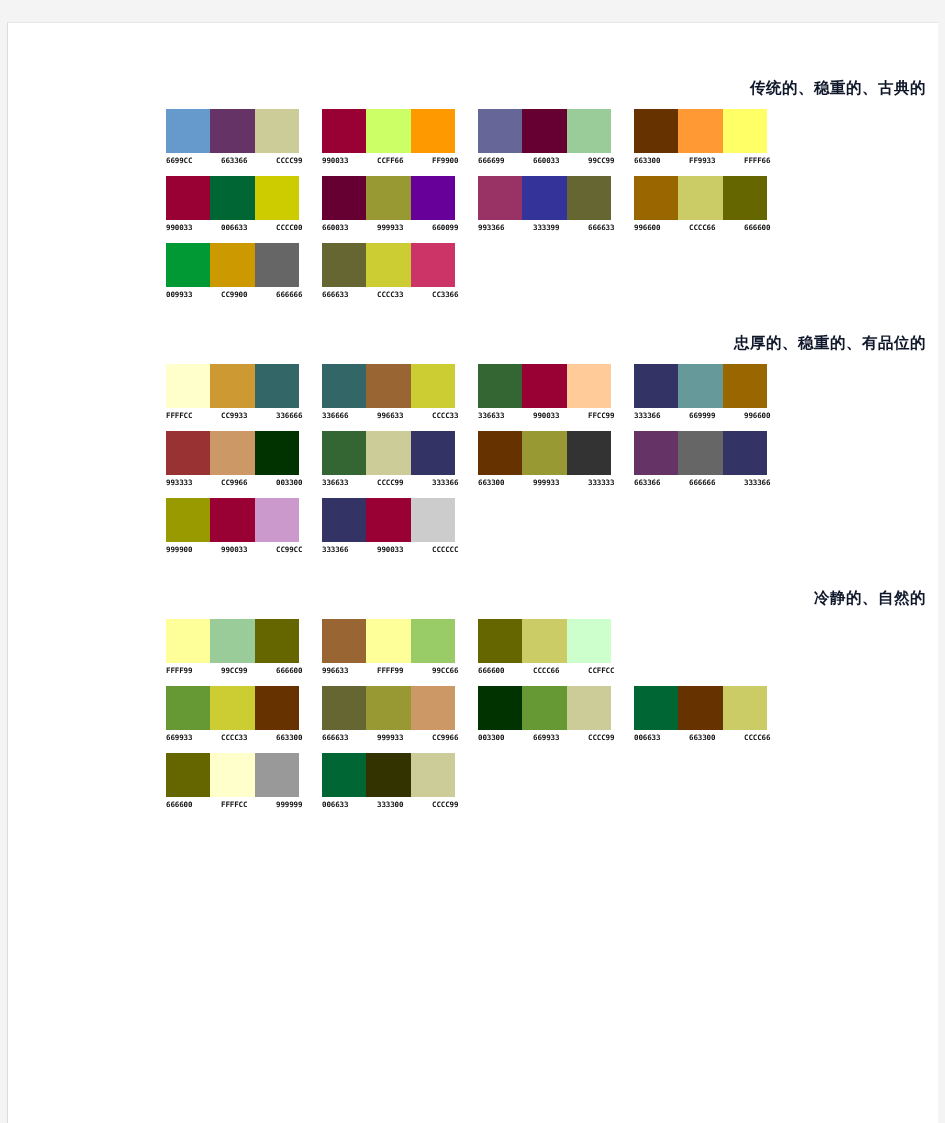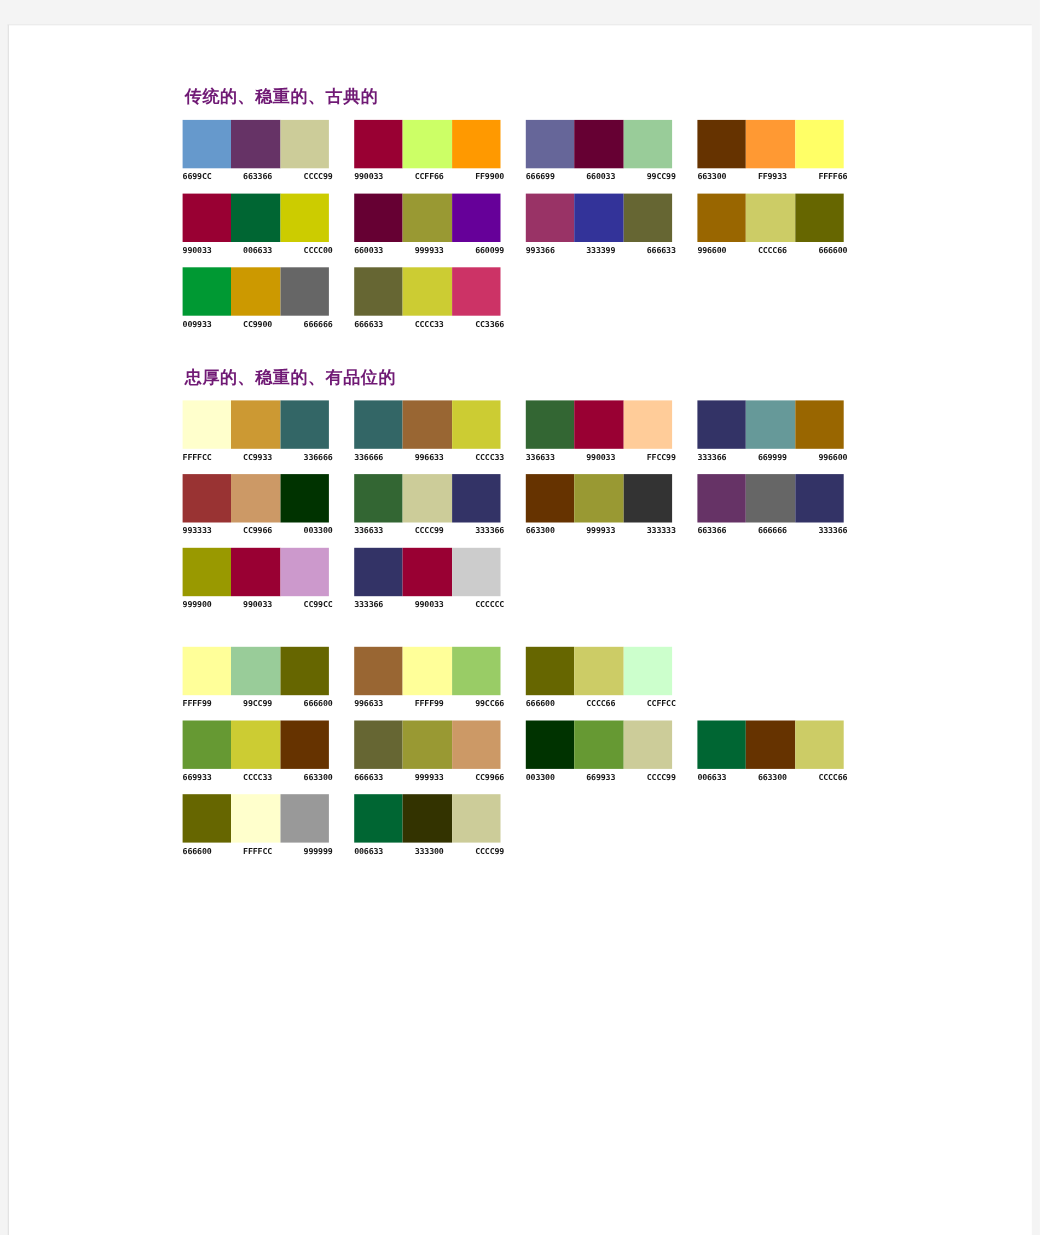--- a/index.html
+++ b/index.html
@@ -48,24 +48,25 @@
   }
 
   .section {
     margin-bottom: 34px;
   }
 
   .section-heading {
     font-family: "DejaVu Sans", sans-serif;
     font-size: 15.5px;
     font-weight: bold;
-    color: #701a75;
+    color: #0f172a;
     letter-spacing: 0.5px;
     margin: 0 0 10px 2px;
     white-space: nowrap;
+    text-align: right;
   }
 
   .palette-row {
     display: flex;
     align-items: flex-start;
     margin-bottom: 11px;
   }
 
   .palette {
     width: 150px;
@@ -363,20 +364,21 @@
               </div>
               <div class="codes">
                 <div class="code">333366</div>
                 <div class="code">990033</div>
                 <div class="code">CCCCCC</div>
               </div>
             </div>
           </div>
         </div>
         <div class="section">
+          <div class="section-heading">冷静的、自然的</div>
           <div class="palette-row">
             <div class="palette">
               <div class="swatches">
                 <div class="swatch" style="background: rgb(255, 255, 153);"></div>
                 <div class="swatch" style="background: rgb(153, 204, 153);"></div>
                 <div class="swatch" style="background: rgb(102, 102, 0);"></div>
               </div>
               <div class="codes">
                 <div class="code">FFFF99</div>
                 <div class="code">99CC99</div>

